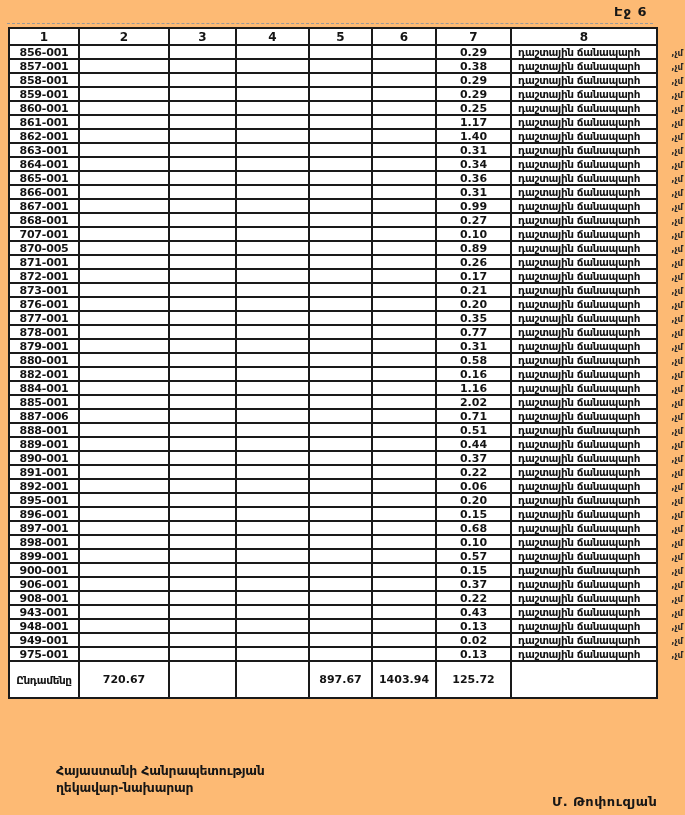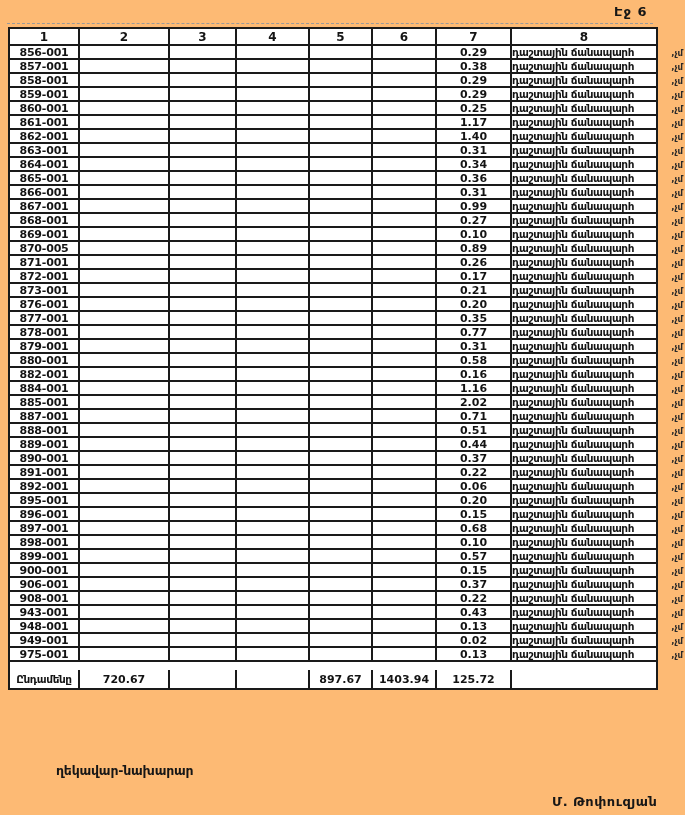--- a/index.html
+++ b/index.html
@@ -38,40 +38,40 @@
     width: 100%;
     border-top: 1px dashed #9a9a9a;
   }
   .hrow, .drow, .trow {
     display: grid;
     grid-template-columns: 70px 90px 67px 73px 63px 64px 75px 1fr;
     position: relative;
   }
   .hrow { height: 17px; }
   .drow { height: 14px; }
-  .trow { height: 18px; margin-top: 8px; }
+  .trow { height: 35px; }
   .cell {
     border-right: 2px solid #1a1a1a;
     border-bottom: 2px solid #1a1a1a;
     display: flex;
     align-items: center;
     justify-content: center;
     font-weight: bold;
     overflow: hidden;
     white-space: nowrap;
     color: #141414;
   }
   .cell:nth-child(8) { border-right: none; }
   .trow .cell { border-bottom: none; }
   .hcell { font-size: 12px; }
   .code  { font-size: 11px; letter-spacing: -0.2px; }
   .val   { font-size: 11px; }
   .landuse {
     justify-content: flex-start;
-    padding-left: 0;
+    padding-left: 6px;
     font-size: 10.5px;
     letter-spacing: -0.4px;
   }
   .total-label { font-size: 10.5px; letter-spacing: -0.4px; }
   .margin-note {
     position: absolute;
     right: -27px;
     top: 2px;
     font-size: 8.5px;
     font-weight: bold;
@@ -252,21 +252,21 @@
           <div class="cell"></div>
           <div class="cell"></div>
           <div class="cell"></div>
           <div class="cell"></div>
           <div class="cell"></div>
           <div class="cell val">0.27</div>
           <div class="cell landuse">դաշտային ճանապարհ</div>
           <span class="margin-note">,չմ</span>
         </div>
         <div class="drow">
-          <div class="cell code">869-001</div>
+          <div class="cell code">707-001</div>
           <div class="cell"></div>
           <div class="cell"></div>
           <div class="cell"></div>
           <div class="cell"></div>
           <div class="cell"></div>
           <div class="cell val">0.10</div>
           <div class="cell landuse">դաշտային ճանապարհ</div>
           <span class="margin-note">,չմ</span>
         </div>
         <div class="drow">
@@ -395,21 +395,21 @@
           <div class="cell"></div>
           <div class="cell"></div>
           <div class="cell"></div>
           <div class="cell"></div>
           <div class="cell"></div>
           <div class="cell val">2.02</div>
           <div class="cell landuse">դաշտային ճանապարհ</div>
           <span class="margin-note">,չմ</span>
         </div>
         <div class="drow">
-          <div class="cell code">887-001</div>
+          <div class="cell code">887-006</div>
           <div class="cell"></div>
           <div class="cell"></div>
           <div class="cell"></div>
           <div class="cell"></div>
           <div class="cell"></div>
           <div class="cell val">0.71</div>
           <div class="cell landuse">դաշտային ճանապարհ</div>
           <span class="margin-note">,չմ</span>
         </div>
         <div class="drow">
@@ -606,18 +606,19 @@
         <div class="cell"></div>
         <div class="cell"></div>
         <div class="cell val">897.67</div>
         <div class="cell val">1403.94</div>
         <div class="cell val">125.72</div>
         <div class="cell"></div>
       </div>
   </div>
 
   <div class="footer-left">
+    <div>Հայաստանի Հանրապետության</div>
     <div>ղեկավար-նախարար</div>
   </div>
 
   <div class="signature">Մ. Թոփուզյան</div>
 
 </div>
 
 </body></html>

